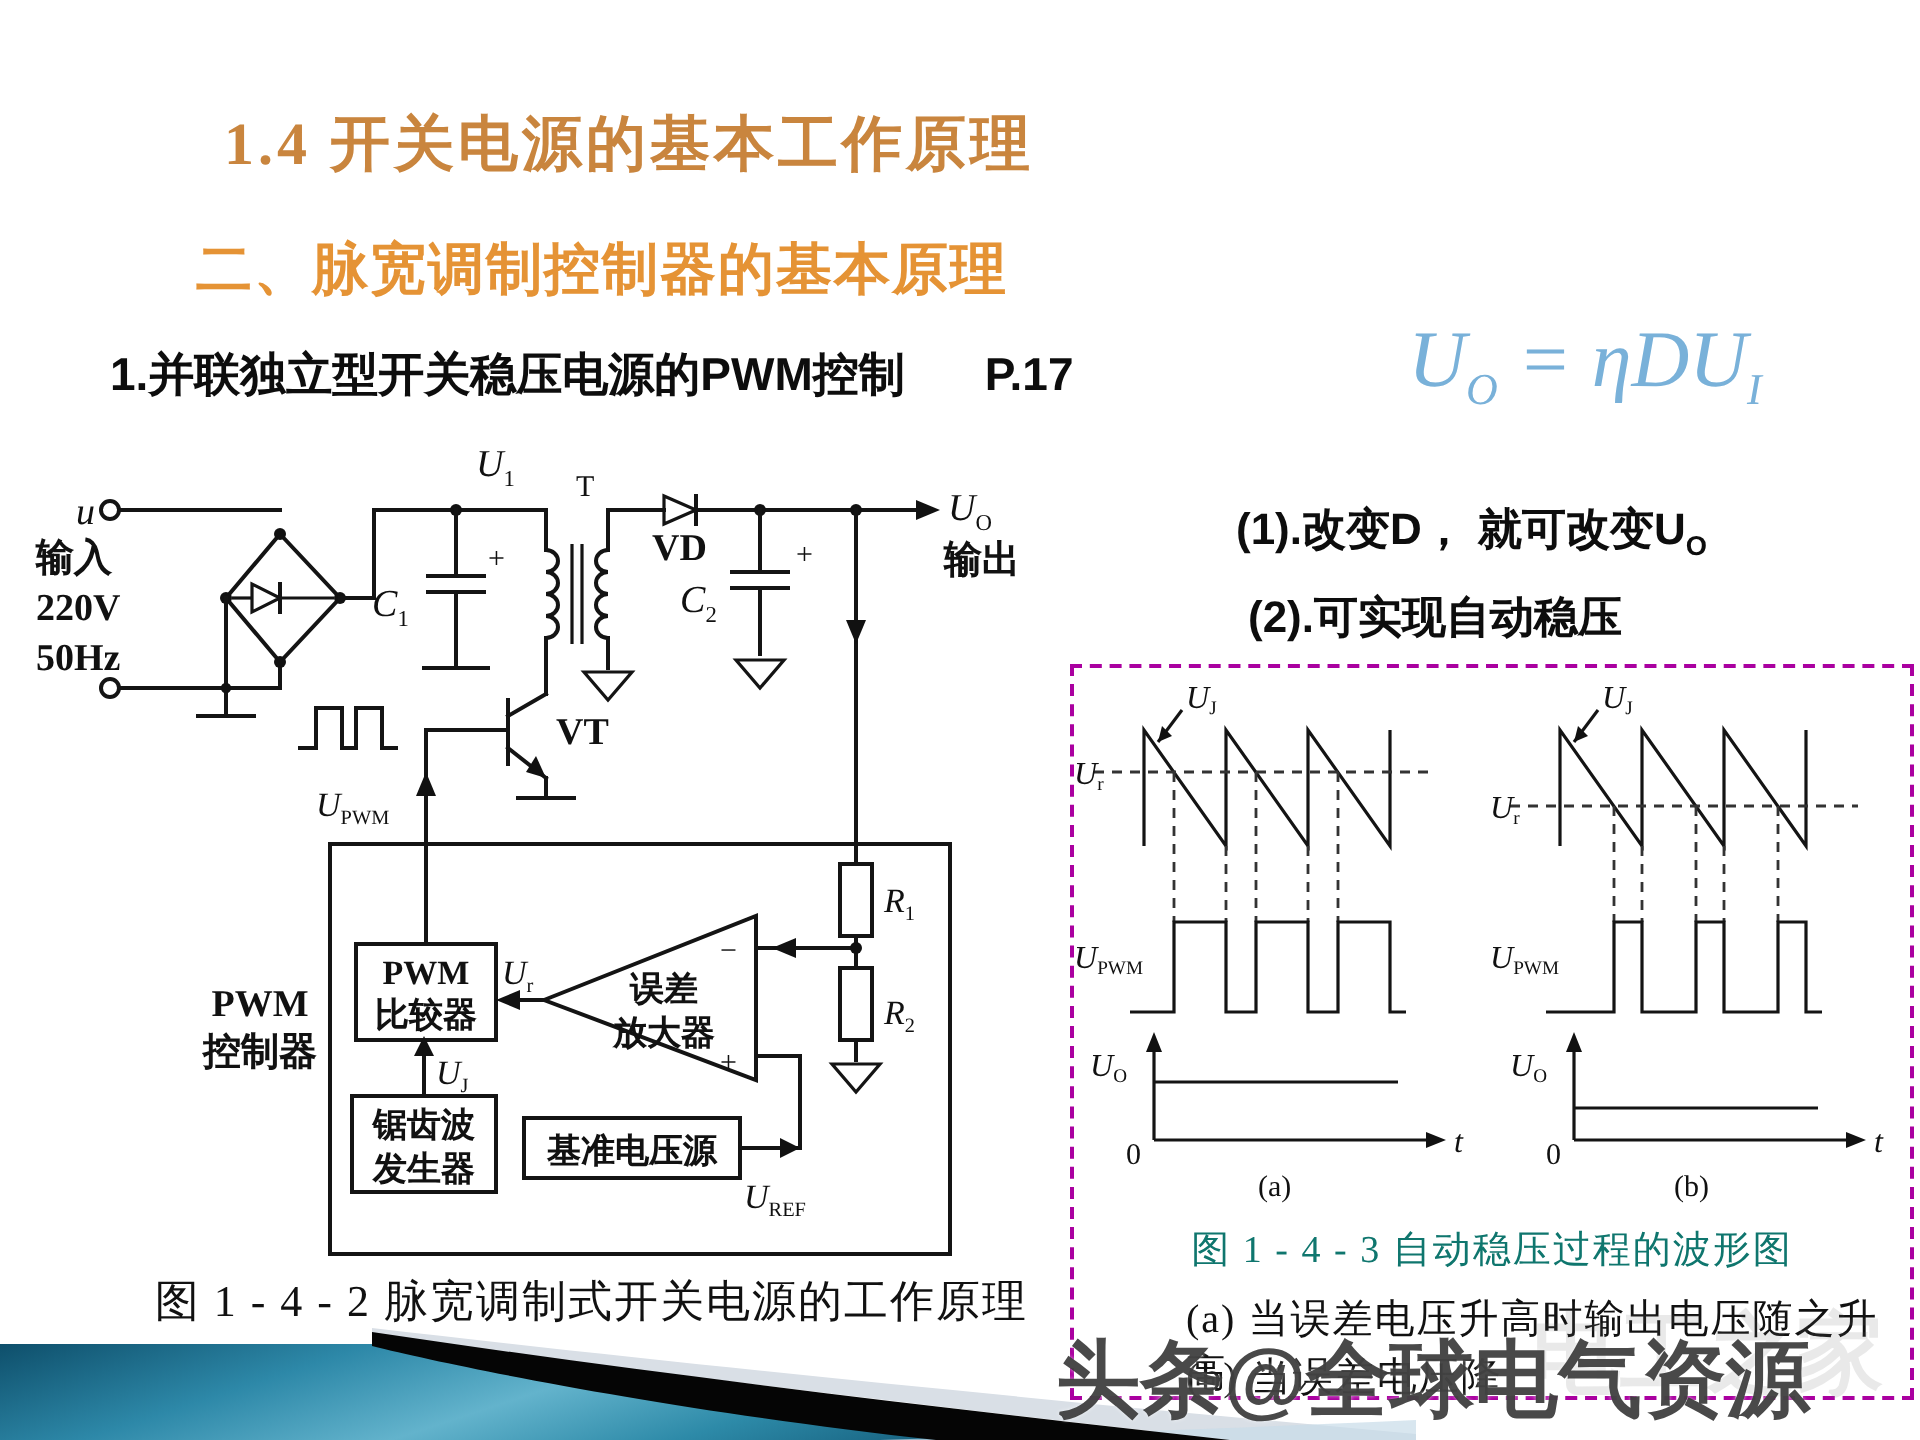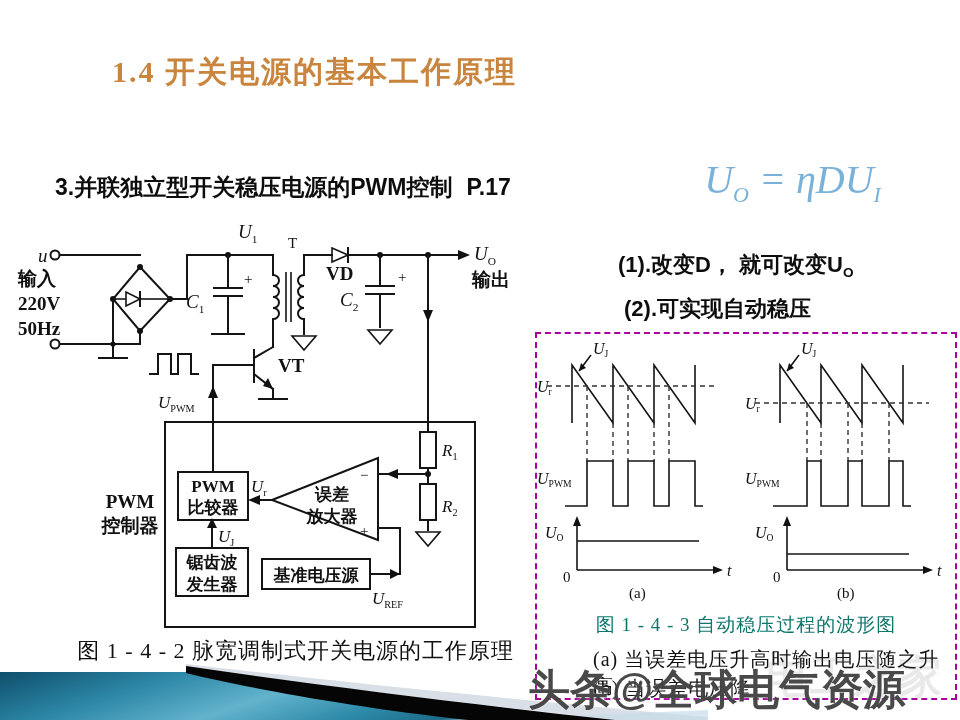--- a/index.html
+++ b/index.html
@@ -2,21 +2,21 @@
 <html><head>
 <meta charset="utf-8">
 <style>
   html,body{margin:0;padding:0;background:#888;}
   .slide{position:relative;width:960px;height:720px;margin:0 auto;background:#ffffff;overflow:hidden;
          font-family:"Liberation Serif",serif;text-decoration:underline;}
   .abs{position:absolute;}
   .title{left:112px;top:52px;font-size:30px;font-weight:600;color:#c9853e;letter-spacing:2px;}
   .subtitle{left:98px;top:116px;font-size:28px;font-weight:700;color:#e59335;letter-spacing:1px;}
   .item{left:55px;top:172px;font-size:23px;font-weight:700;color:#0d0d0d;font-family:"Liberation Sans",sans-serif;}
-  .item .pref{margin-left:14px;}
+  .item .pref{margin-left:40px;}
   .formula{left:635px;top:156px;width:315px;text-align:center;font-size:40px;font-style:italic;
            color:#79b1d9;font-family:"Liberation Serif",serif;}
   .formula sub{font-size:0.55em;font-style:italic;}
   .point{font-size:22px;font-weight:700;color:#0d0d0d;font-family:"Liberation Sans",sans-serif;margin-top:10px;}
   .point sub{font-size:0.62em;}
   #p1{left:618px;top:240px;}
   #p2{left:624px;top:284px;}
   .cap1{left:28px;top:636px;width:486px;text-align:right;font-size:22px;color:#111;letter-spacing:1px;}
   .wavebox{left:535px;top:332px;width:422px;height:368px;border:2px dashed #aa00a0;box-sizing:border-box;background:#fff;}
   .cap3{position:absolute;left:0;top:278px;width:100%;text-align:center;font-size:19px;color:#0f766e;letter-spacing:1px;}
@@ -40,22 +40,23 @@
   .ss{font-size:0.6em;font-style:normal;font-weight:400;}
   .pv{font-style:italic;font-size:16px;}
   .pt{font-size:15px;}
 </style>
 </head>
 <body>
 
 <div class="slide">
 
   <div class="abs title">1.4 开关电源的基本工作原理</div>
+  <div class="abs subtitle">二、脉宽调制控制器的基本原理</div>
   <div class="abs item">
-    <span>3.并联独立型开关稳压电源的PWM控制</span><span class="pref">P.17</span>
+    <span>1.并联独立型开关稳压电源的PWM控制</span><span class="pref">P.17</span>
   </div>
 
   <div class="abs formula">
     <span>U</span><sub>O</sub><span> = </span><span>ηDU</span><sub>I</sub>
   </div>
 
   <div id="p1" class="abs point">
     <span>(1).改变D， 就可改变U</span><sub>O</sub>
   </div>
   <div id="p2" class="abs point">

